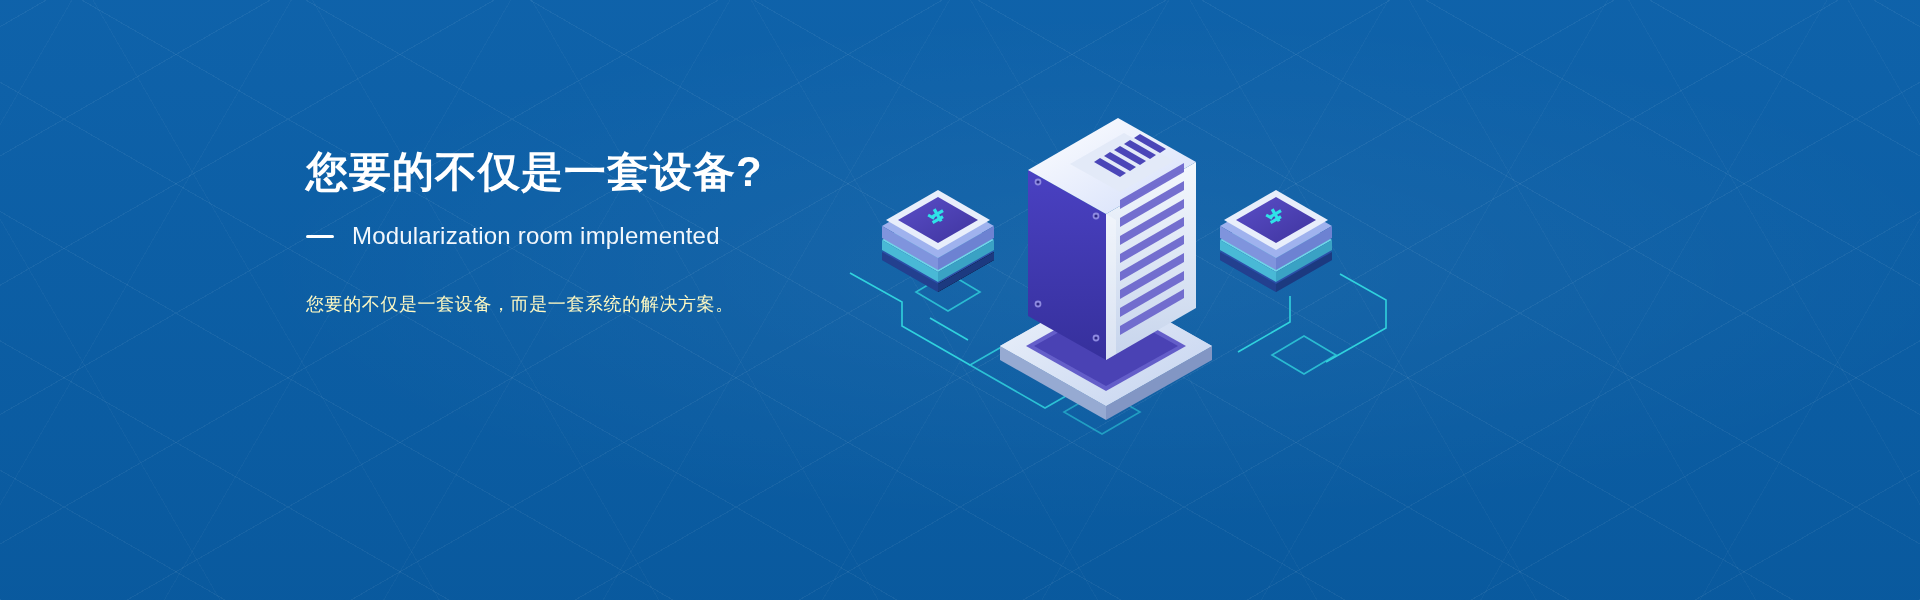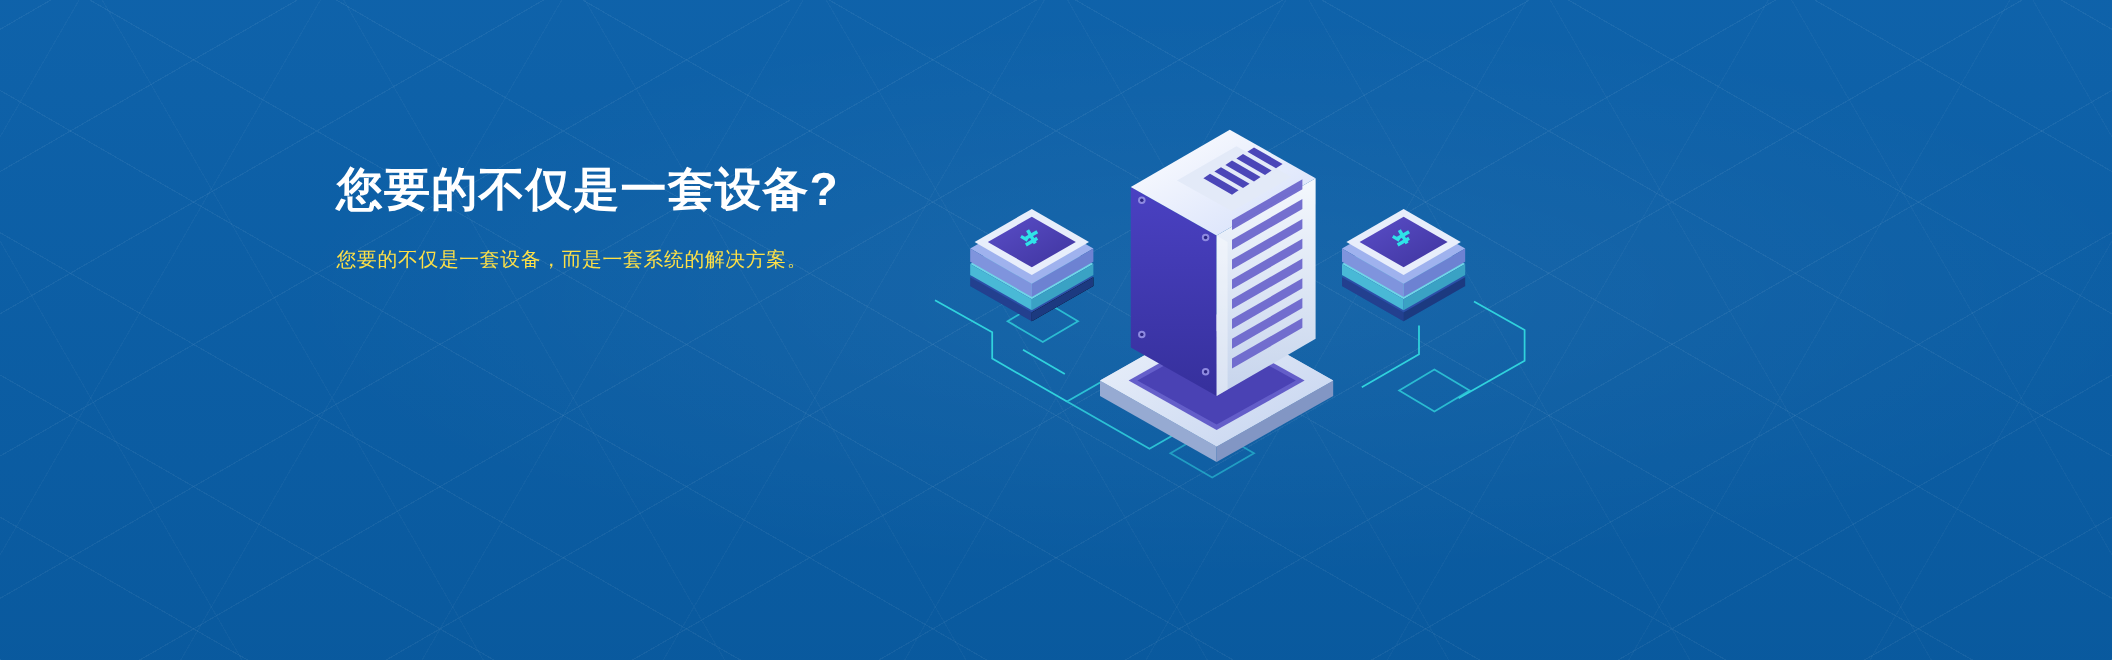--- a/index.html
+++ b/index.html
@@ -47,41 +47,45 @@
   .sub-row{display:flex;align-items:center;margin:0 0 40px 0;}
   .sub-dash{
     width:28px;height:3px;background:#ffffff;border-radius:2px;
     margin-right:18px;flex:none;
   }
   .subtitle{
     font-size:24px;font-weight:400;color:#f2f7fc;letter-spacing:.2px;
     white-space:nowrap;
   }
   .body-text{
-    font-size:18px;line-height:1.6;color:#fde047;letter-spacing:.6px;
+    font-size:18px;line-height:1.6;color:#fef9c3;letter-spacing:.6px;
     white-space:nowrap;margin:0;
   }
 
   
   .art{position:absolute;left:820px;top:60px;width:620px;height:400px;}
   .art svg{display:block;width:620px;height:400px;overflow:visible;}
 </style>
 </head>
 <body>
 
 <div class="banner">
 
   <div class="grid"></div>
   <div class="grid2"></div>
   <div class="vignette"></div>
 
   <div class="copy">
 
     <h1 class="headline">您要的不仅是一套设备?</h1>
 
+    <div class="sub-row">
+      <span class="sub-dash"></span>
+      <span class="subtitle">Modularization room implemented</span>
+    </div>
 
     <p class="body-text">您要的不仅是一套设备，而是一套系统的解决方案。</p>
   </div>
 
   <div class="art">
     <svg viewBox="0 0 620 400" xmlns="http://www.w3.org/2000/svg">
       <defs>
         <linearGradient id="gSide" x1="0" y1="0" x2="0" y2="1">
           <stop offset="0%" stop-color="#f4f8fd"></stop>
           <stop offset="100%" stop-color="#c6d4ec"></stop>

